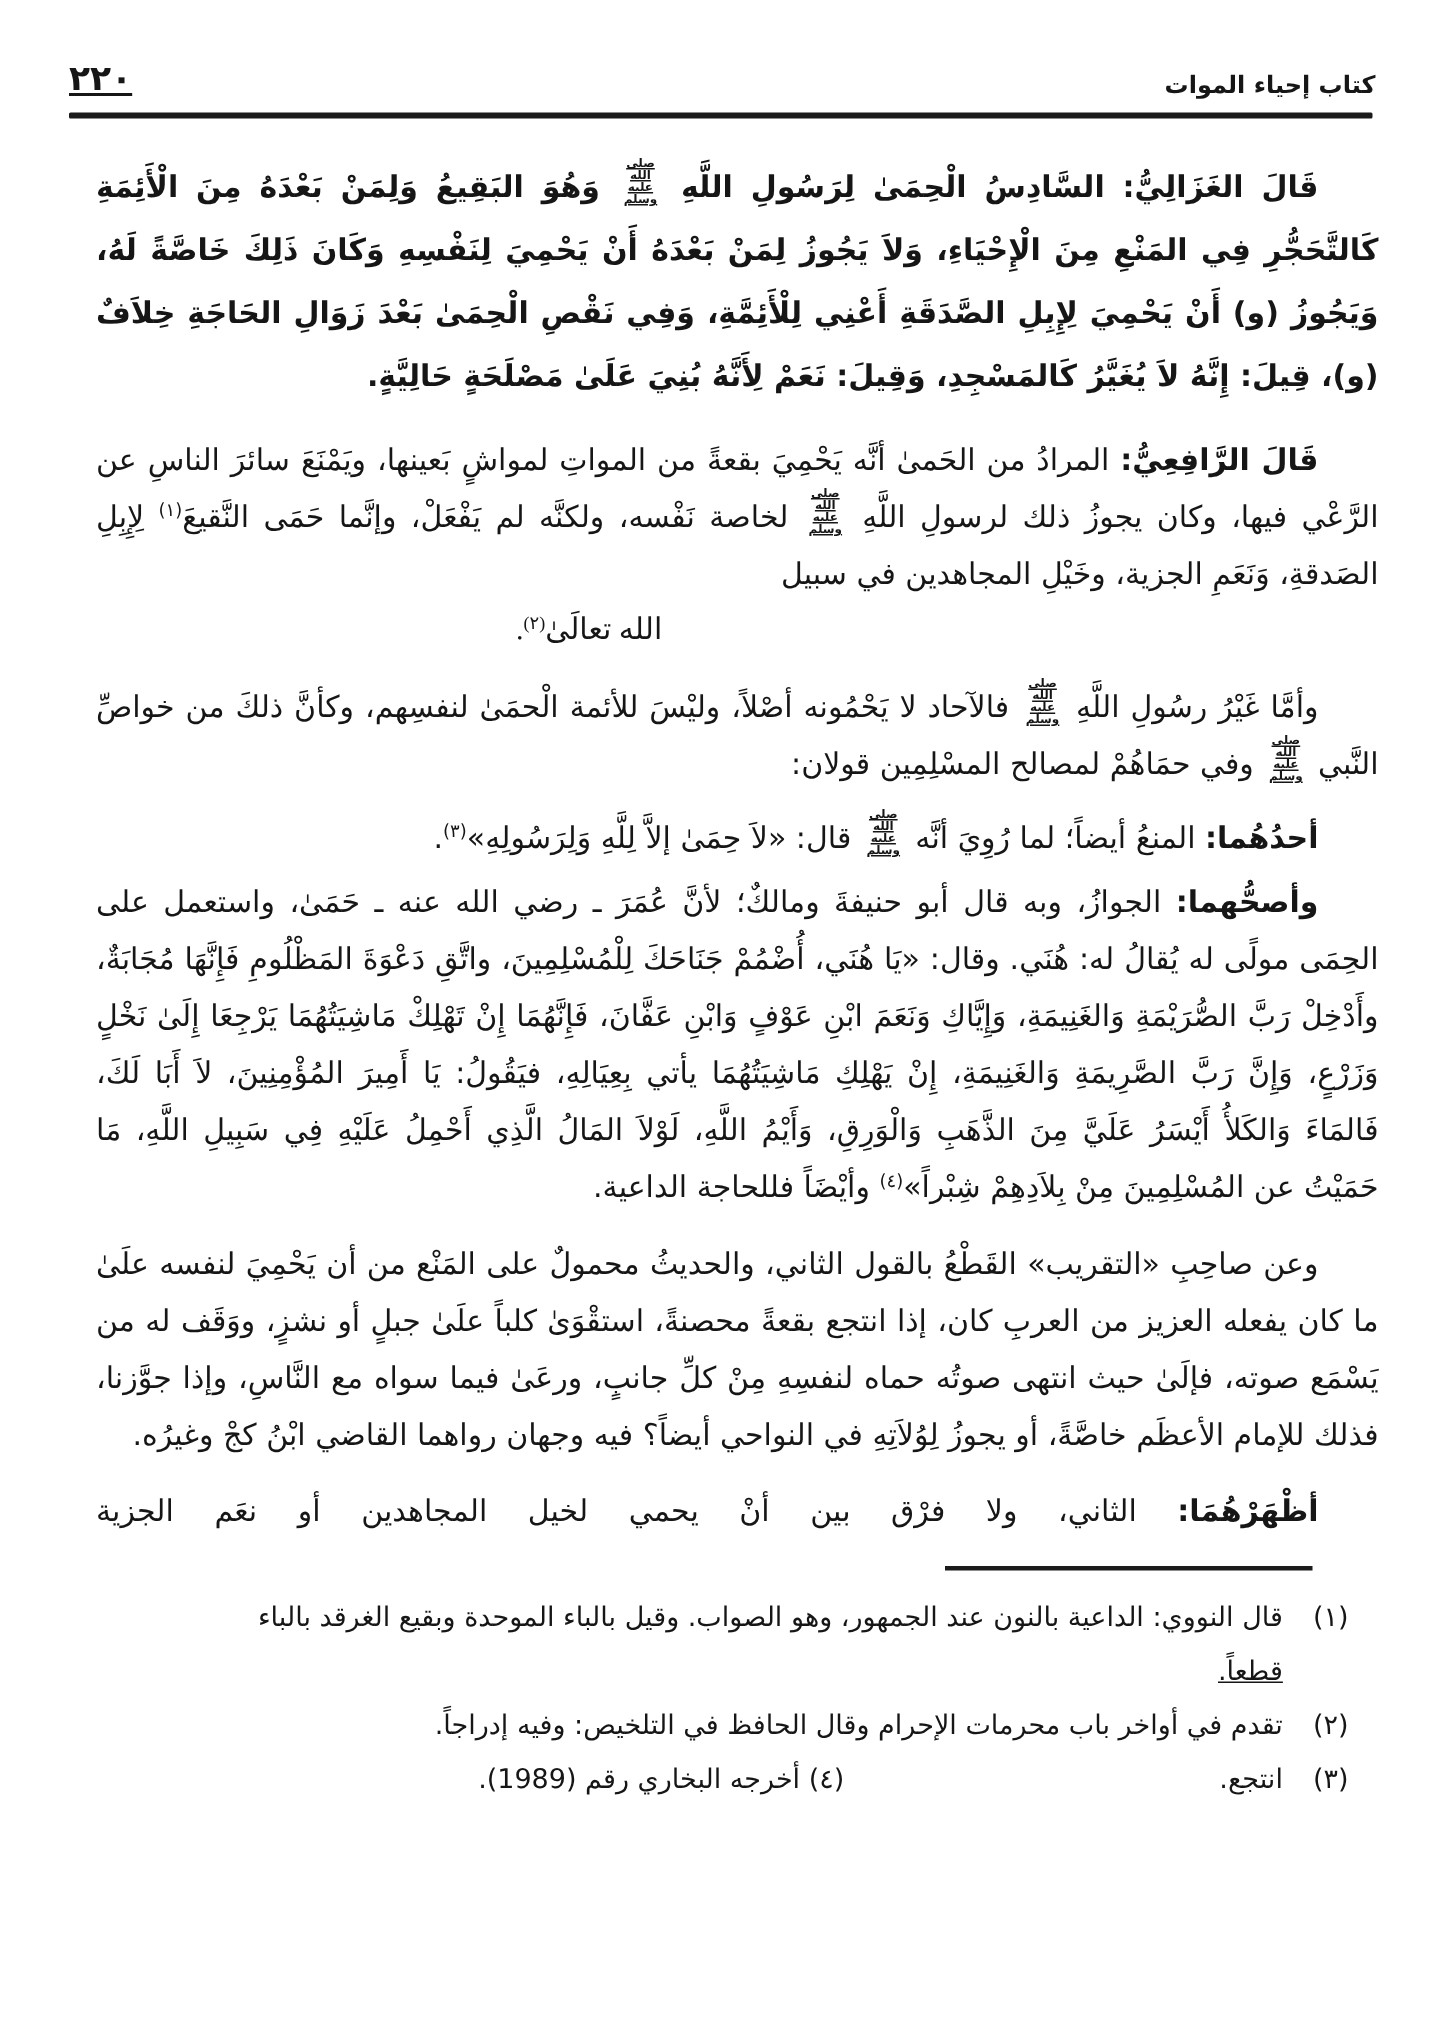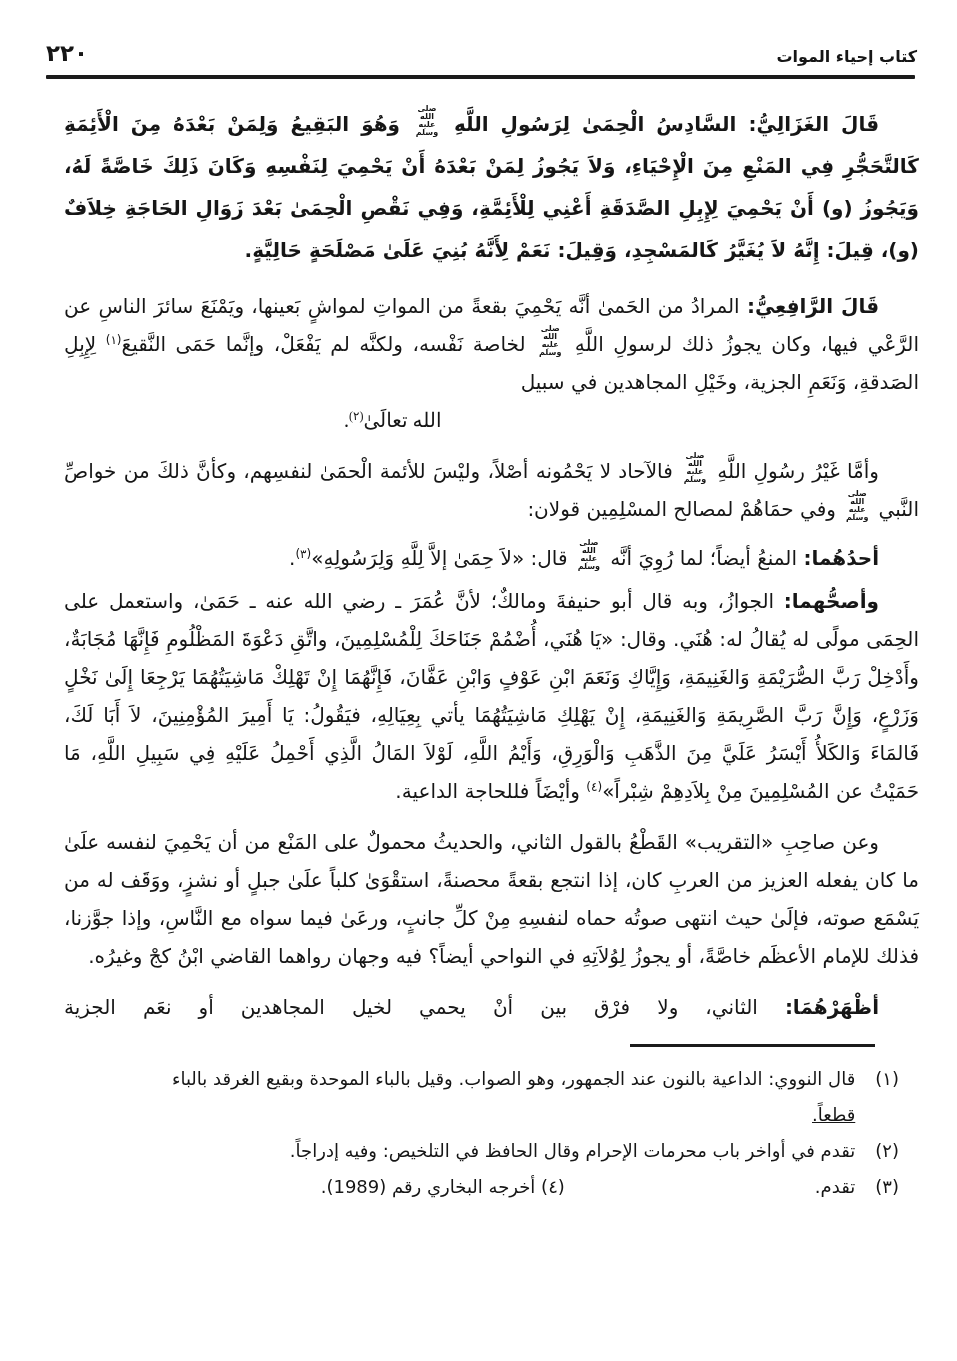--- a/index.html
+++ b/index.html
@@ -8,36 +8,36 @@
     background:#ffffff;
     color:#161616;
     font-family:"DejaVu Sans", sans-serif;
     overflow:hidden;
     direction:rtl;
   }
   .page{width:957px;height:1361px;position:relative;}
 
   
   .header{padding:40px 40px 0 46px;display:flex;flex-direction:row;justify-content:space-between;align-items:flex-end;}
-  .page-number{font-size:23px;font-weight:bold;letter-spacing:1px;}
+  .page-number{font-size:23px;font-weight:bold;letter-spacing:1px;text-decoration:underline;}
   .header-title{font-size:16px;font-weight:bold;}
   .header-rule{height:4px;background:#1b1b1b;margin:9px 42px 0 46px;border-radius:1px;}
 
   
   .body-text{margin:24px 38px 0 64px;font-size:20px;line-height:38px;text-align:justify;}
   .para{margin:0 0 13px 0;text-indent:40px;}
   .matn{font-weight:bold;line-height:42px;margin-bottom:16px;}
   .lead{font-weight:bold;}
   .tail-line{text-indent:0;text-align:left;padding-left:280px;font-family:Liberation Serif, serif;}
   .spread{text-align-last:justify;}
   sup.fnref{font-size:12px;line-height:0;vertical-align:7px;letter-spacing:0;}
   .saw{
     display:inline-block;width:30px;font-size:8px;line-height:8px;
     text-align:center;vertical-align:-4px;font-weight:bold;text-indent:0;
-    white-space:normal;word-spacing:1px;
+    white-space:normal;word-spacing:1px;text-decoration:underline;
   }
 
   
   .footnote-sep{height:3px;background:#1b1b1b;width:245px;margin:18px 82px 14px auto;}
   .footnotes{margin:0 58px 0 90px;font-size:18px;line-height:36px;}
   .fn-row{display:flex;flex-direction:row;align-items:flex-start;text-align:justify;}
   .fn-marker{flex:0 0 auto;margin-left:20px;white-space:nowrap;}
   .fn-body{flex:1 1 auto;}
   .fn-tail{text-align:right;padding-left:0px;text-decoration:underline;}
   .fn-inline-group{margin-right:250px;white-space:nowrap;}
@@ -86,21 +86,21 @@
       </span>
     </div>
 
     <div class="fn-row">
       <span class="fn-marker">(٢)</span>
       <span class="fn-body">تقدم في أواخر باب محرمات الإحرام وقال الحافظ في التلخيص: وفيه إدراجاً.</span>
     </div>
 
     <div class="fn-row">
       <span class="fn-marker">(٣)</span>
-      <span>تقدم.</span>
+      <span>انتجع.</span>
       <span class="fn-inline-group">
         <span>(٤)</span>
         <span>أخرجه البخاري رقم (1989).</span>
       </span>
     </div>
 
   </div>
 
 </div>
 

